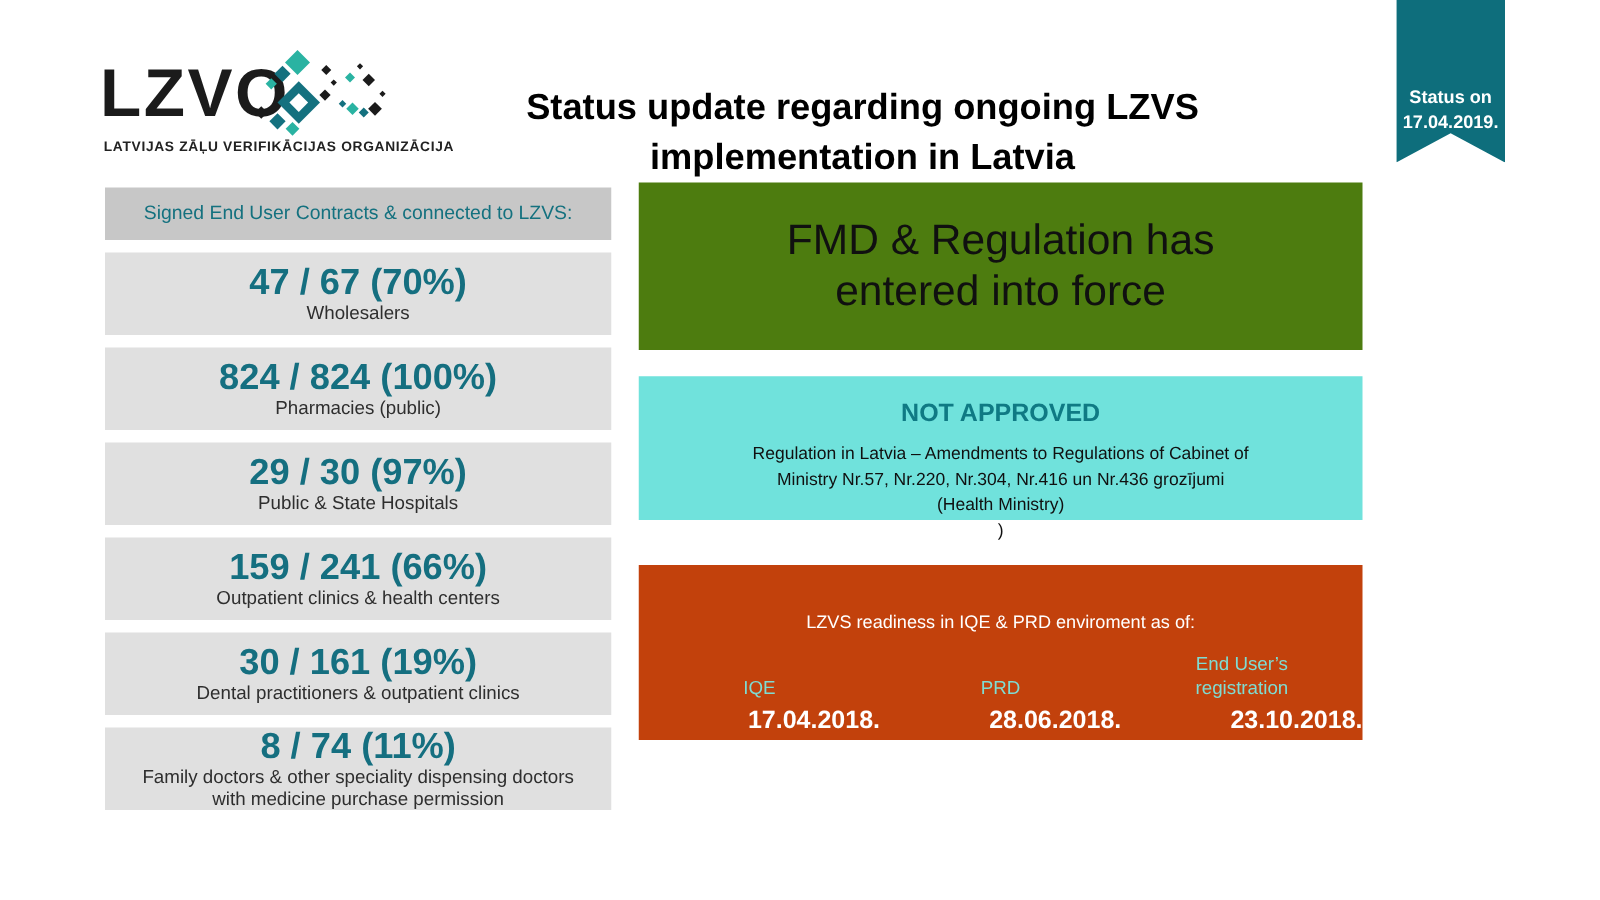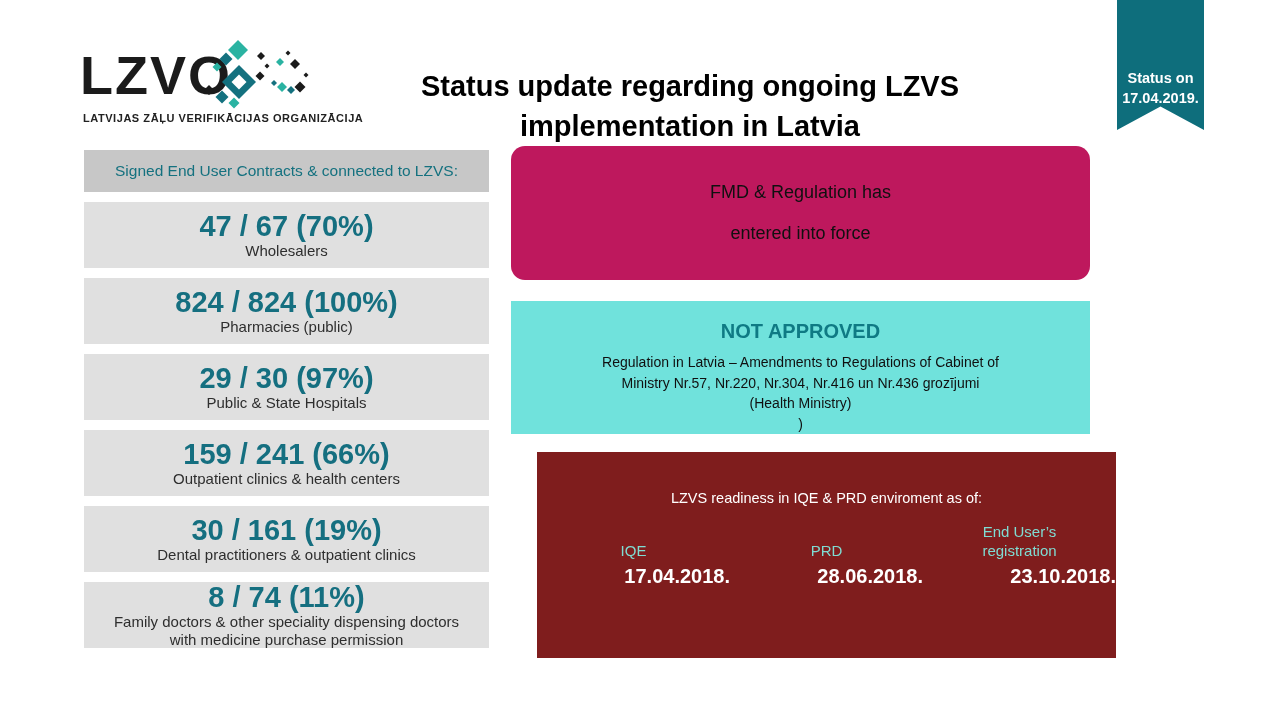--- a/index.html
+++ b/index.html
@@ -47,33 +47,33 @@
     height:66px; background:#E0E0E0; margin-bottom:10px;
     display:flex; flex-direction:column; align-items:center; justify-content:center;
     text-align:center;
   }
   .stat-value { font-size:29px; font-weight:bold; color:#156F80; line-height:31px; }
   .stat-label { font-size:15px; color:#2e2e2e; line-height:18px; padding:0 18px; }
 
   
   .fmd-box {
     position:absolute; left:511px; top:146px; width:579px; height:134px;
-    background:#be185d; color:#101010;
+    background:#4d7c0f; color:#101010;
     display:flex; flex-direction:column; justify-content:center;
-    text-align:center; font-size:18px; line-height:41px;border-radius:14px;
+    text-align:center; font-size:34px; line-height:41px;
   }
   .na-box {
-    position:absolute; left:511px; top:301px; width:579px; height:133px;
+    position:absolute; left:511px; top:301px; width:579px; height:115px;
     background:#70E2DC; text-align:center;
   }
   .na-title { margin-top:19px; font-size:20px; font-weight:bold; color:#0F7A84; }
   .na-body  { margin-top:9px; font-size:14px; line-height:20.5px; color:#101010; }
   .readiness-box {
-    position:absolute; left:537px; top:452px; width:579px; height:206px;
-    background:#7f1d1d; color:#ffffff;
+    position:absolute; left:511px; top:452px; width:579px; height:140px;
+    background:#c2410c; color:#ffffff;
   }
   .readiness-header { text-align:center; padding-top:38px; font-size:14.5px; }
   .milestones { display:flex; margin-top:16px; }
   .milestone { flex:1; text-align:center; }
   .milestone-label {
     color:#7FDCD2; font-size:15px; line-height:19px; min-height:38px;
     display:flex; align-items:flex-end; justify-content:center;
   }
   .milestone-label span { display:inline-block; max-width:110px; }
   .milestone-date { font-size:20px; font-weight:bold; margin-top:5px;text-align:right; }

